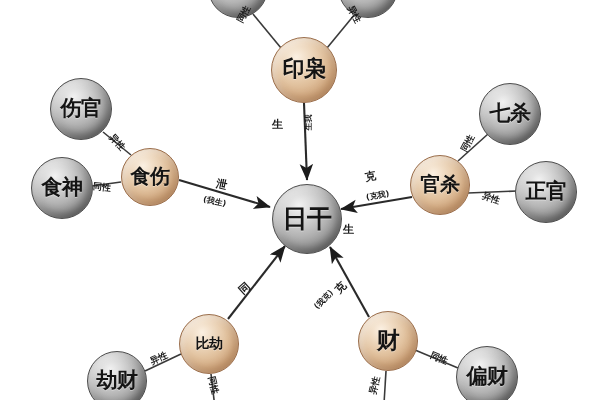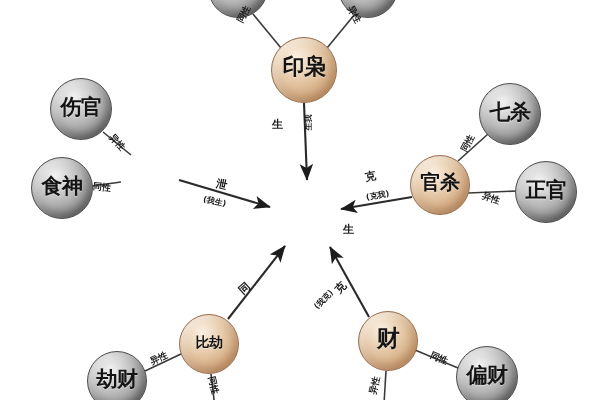--- a/index.html
+++ b/index.html
@@ -39,21 +39,20 @@
     line-height: 1;
     color: #141414;
     letter-spacing: -0.5px;
     font-weight: 700;
     font-family: "DejaVu Sans", "Liberation Sans", sans-serif;
   }
   .node .cap {
     display: block;
     transform: translateY(-1px);
     text-shadow: 0 1px 0 rgba(255,255,255,0.35);
-    font-family: Liberation Mono, monospace;
   }
   .gray {
     background:
       radial-gradient(circle at 38% 30%, #f2f2f2 0%, #d8d8d8 22%, #b4b4b4 48%, #8e8e8e 72%, #6e6e6e 90%, #5a5a5a 100%);
     border: 1px solid #4d4d4d;
     box-shadow: inset -3px -4px 9px rgba(0,0,0,0.34), inset 3px 3px 7px rgba(255,255,255,0.45);
   }
   .tan {
     background:
       radial-gradient(circle at 38% 30%, #fbf0e2 0%, #f0dcc4 20%, #e2c3a0 45%, #d2a87f 70%, #c2936a 88%, #b07f58 100%);
@@ -100,20 +99,23 @@
     <line x1="415" y1="350" x2="458" y2="368" stroke="#3a3a3a" stroke-width="1.6"></line>
     <line x1="386" y1="371" x2="384" y2="404" stroke="#3a3a3a" stroke-width="1.6"></line>
 
     <line x1="181" y1="354" x2="145" y2="371" stroke="#3a3a3a" stroke-width="1.6"></line>
     <line x1="211" y1="374" x2="215" y2="408" stroke="#3a3a3a" stroke-width="1.6"></line>
 
     <line x1="131" y1="155" x2="103" y2="132" stroke="#3a3a3a" stroke-width="1.6"></line>
     <line x1="121" y1="182" x2="92" y2="186" stroke="#3a3a3a" stroke-width="1.6"></line>
   </svg>
 
+  <div class="node gray" style="left:272px; top:184px; width:70px; height:70px; font-size:25px;">
+    <span class="cap">日干</span>
+  </div>
 
   <div class="node tan" style="left:271px; top:37px; width:66px; height:66px; font-size:22px;">
     <span class="cap">印枭</span>
   </div>
   <div class="node gray" style="left:208px; top:-42px; width:60px; height:60px; font-size:20px;">
     <span class="cap"></span>
   </div>
   <div class="node gray" style="left:338px; top:-42px; width:60px; height:60px; font-size:20px;">
     <span class="cap"></span>
   </div>
@@ -135,20 +137,23 @@
     <span class="cap">偏财</span>
   </div>
 
   <div class="node tan" style="left:179px; top:314px; width:60px; height:60px; font-size:14px;">
     <span class="cap">比劫</span>
   </div>
   <div class="node gray" style="left:87px; top:351px; width:60px; height:60px; font-size:21px;">
     <span class="cap">劫财</span>
   </div>
 
+  <div class="node tan" style="left:121px; top:148px; width:58px; height:58px; font-size:20px;">
+    <span class="cap">食伤</span>
+  </div>
   <div class="node gray" style="left:50px; top:78px; width:62px; height:62px; font-size:21px;">
     <span class="cap">伤官</span>
   </div>
   <div class="node gray" style="left:31px; top:157px; width:62px; height:62px; font-size:21px;">
     <span class="cap">食神</span>
   </div>
 
   <div class="edge-label rel" style="left:272px; top:117px;">生</div>
   <div class="edge-label rel-sub" style="left:300px; top:117px; transform:rotate(-90deg);">生我</div>
   <div class="edge-label sm" style="left:235px; top:8px; transform:rotate(-62deg);">同性</div>

